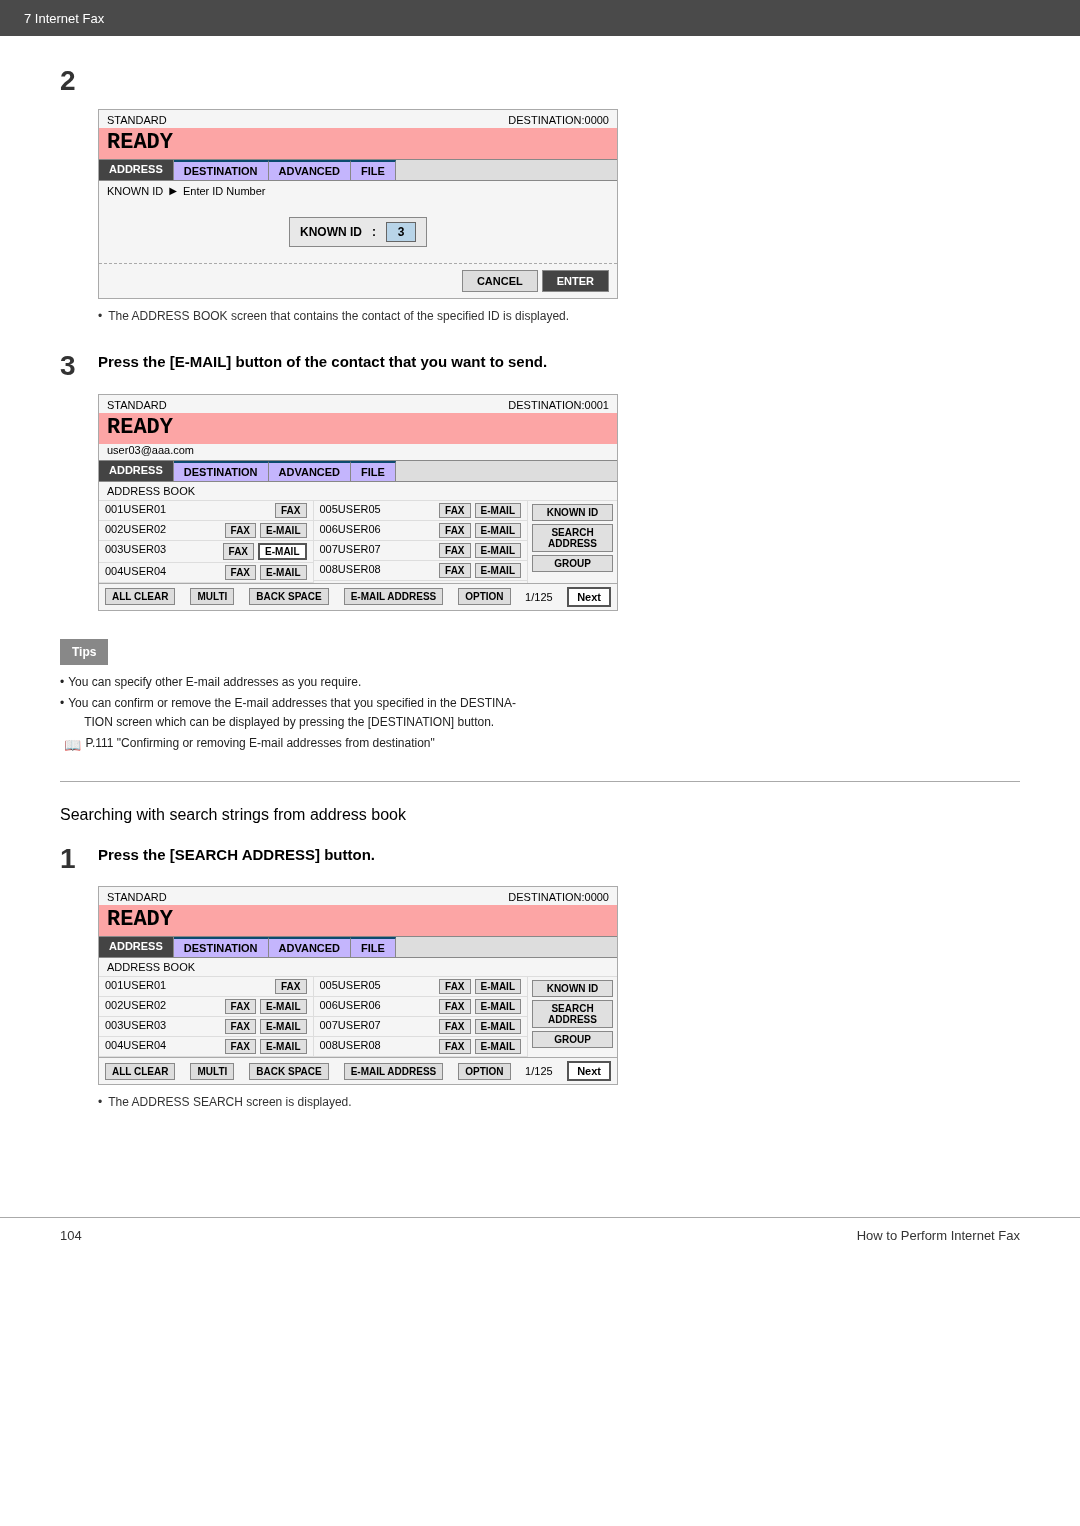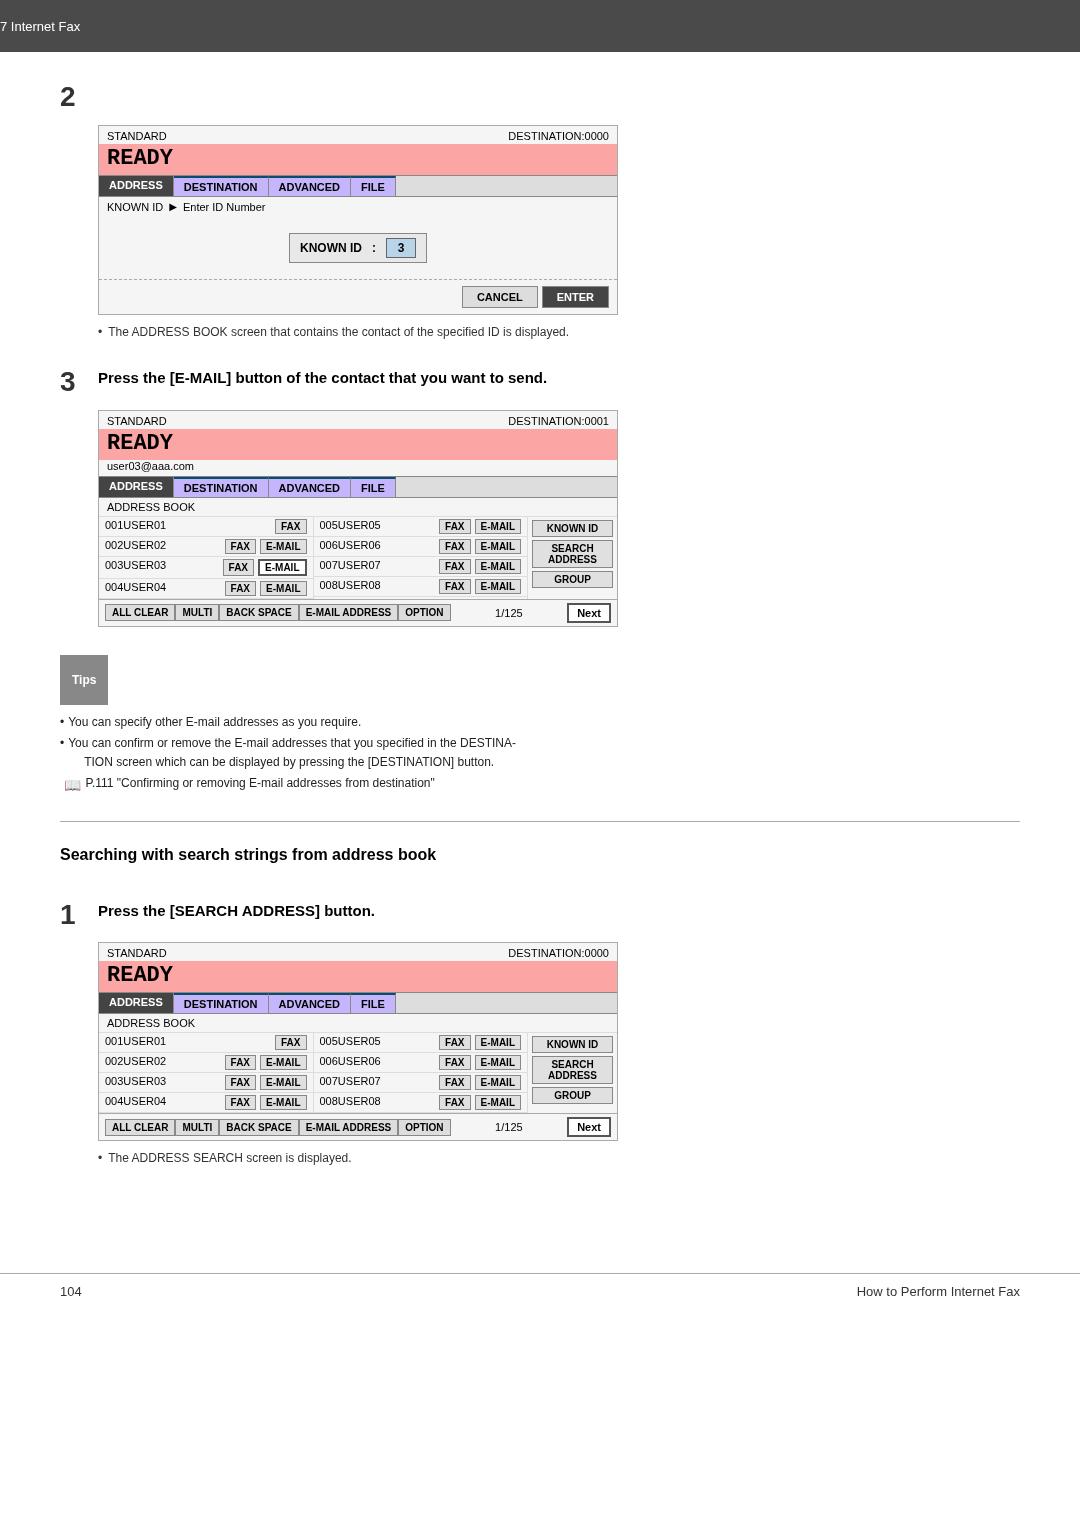--- a/index.html
+++ b/index.html
@@ -9,23 +9,23 @@
       width: 1080px;
       min-height: 1526px;
       font-size: 13px;
       color: #000;
     }
 
     
     .header-bar {
       background: #4a4a4a;
       color: #fff;
-      padding: 6px 0;
+      padding: 6px 24px;
       font-size: 13px;
-      height: 52px;
+      height: 36px;
       display: flex;
       align-items: center;
     }
 
     .page-content {
       padding: 30px 60px 40px 60px;
     }
 
     
     .step-block {
@@ -270,21 +270,21 @@
       padding: 3px 6px;
       border-top: 1px solid #aaa;
       font-size: 11px;
       gap: 4px;
       background: #f5f5f5;
       justify-content: space-between;
     }
 
     .addr-bottom-left {
       display: flex;
-      gap: 0;
+      gap: 15px;
       border-radius: 6px;
     }
 
     .btn-sm {
       background: #ddd;
       border: 1px solid #888;
       padding: 2px 6px;
       font-size: 10px;
       font-weight: bold;
       cursor: pointer;
@@ -304,21 +304,21 @@
     }
 
     
     .tips-box {
       margin: 16px 0 16px 0;
     }
 
     .tips-header {
       background: #888;
       color: #fff;
-      padding: 18px 12px;
+      padding: 6px 12px;
       font-size: 12px;
       font-weight: bold;
       display: inline-block;
       margin-bottom: 8px;
     }
 
     .tips-content {
       font-size: 12px;
       color: #222;
       line-height: 1.6;
@@ -337,23 +337,23 @@
     
     .section-divider {
       border: none;
       border-top: 1px solid #aaa;
       margin: 24px 0;
     }
 
     
     .section-title {
       font-size: 16px;
-      font-weight: bold;
+      font-weight: normal;
       color: #000;
-      margin-bottom: 36px;
+      margin-bottom: 20px;
     }
 
     
     .page-footer {
       border-top: 1px solid #aaa;
       margin-top: 40px;
       padding: 10px 60px;
       display: flex;
       justify-content: space-between;
       font-size: 13px;

